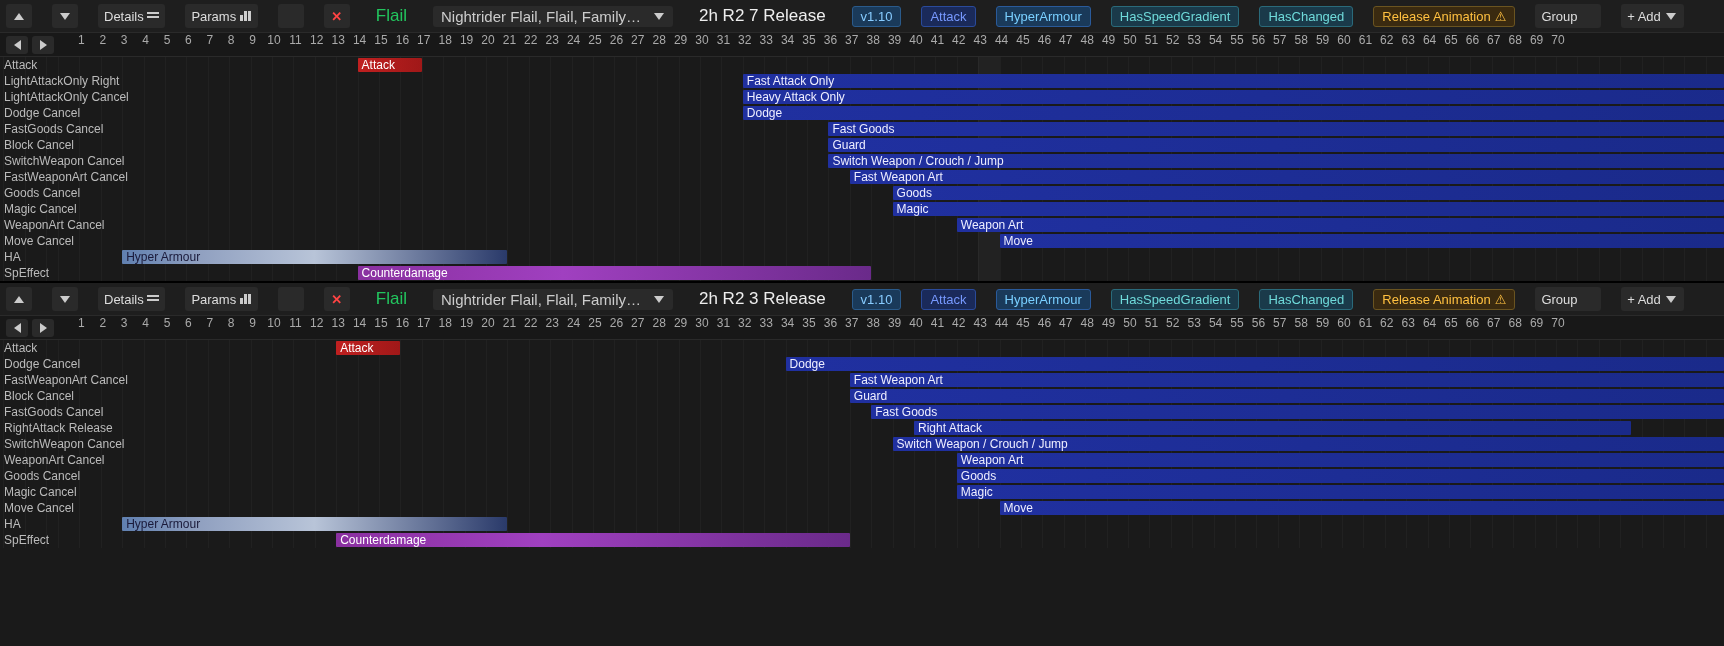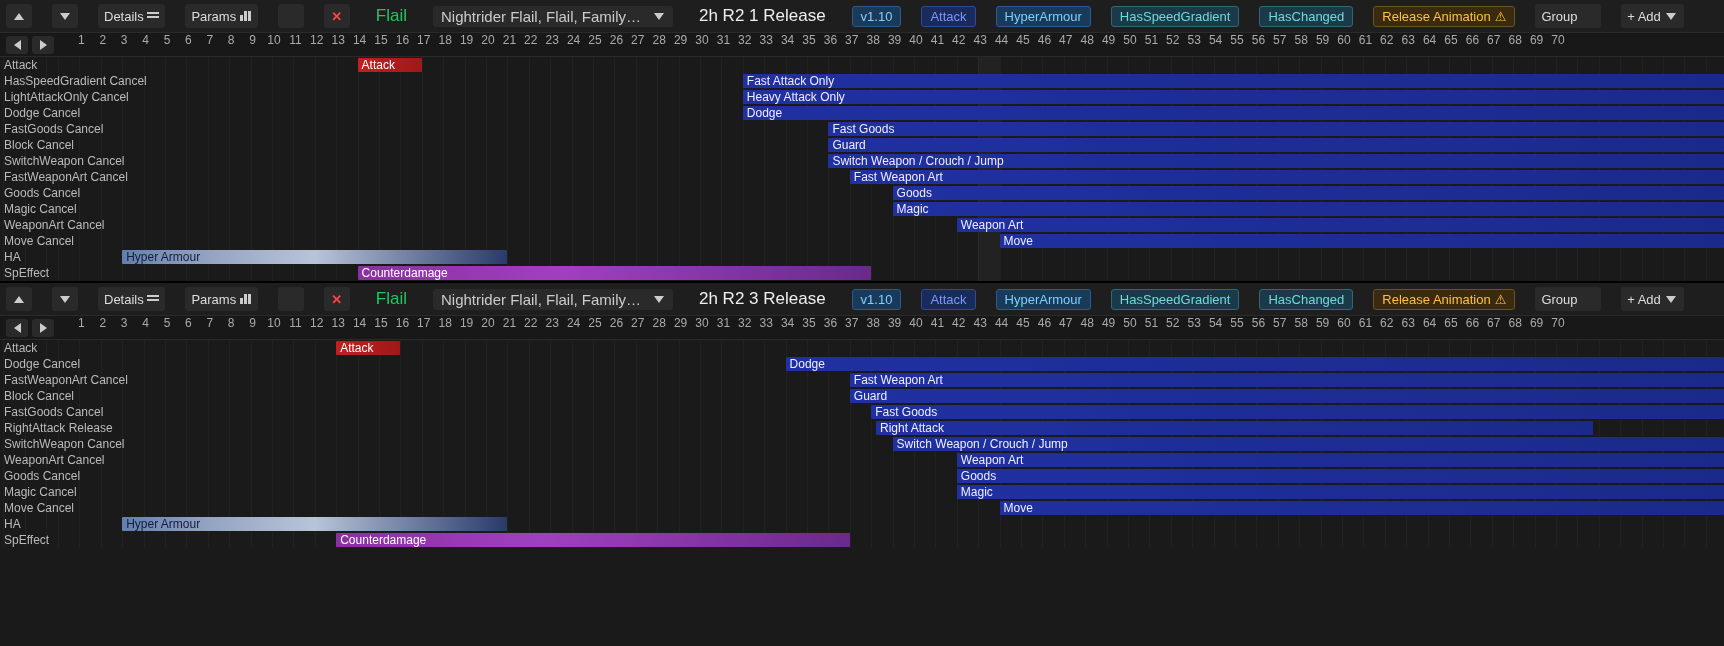--- a/index.html
+++ b/index.html
@@ -153,21 +153,21 @@
           </span>
         </div>
     <div class="tb-btn">
           <span class="icon icon-close">✕</span>
         </div>
     <div class="tb-text tb-big">Flail</div>
     <div class="dropdown-combo">
       <span class="label">Nightrider Flail, Flail, Family Hea...</span>
       <span class="icon chev down"></span>
     </div>
-    <div class="tb-text tb-medium">2h R2 1 Release</div>
+    <div class="tb-text tb-medium">2h R2 7 Release</div>
     <span class="tag tag-version">v1.10</span>
     <span class="tag tag-attack">Attack</span>
         <span class="tag tag-hyper">HyperArmour</span>
         <span class="tag tag-grad">HasSpeedGradient</span>
         <span class="tag tag-changed">HasChanged</span>
     <span class="tag tag-release"><span>Release Animation</span><span class="warn-icon">⚠</span></span>
     <div class="tb-btn"><span>Group</span>&nbsp;<span class="icon icon-collapse">
             <span></span>
             <span></span>
             <span></span>
@@ -260,21 +260,21 @@
       <div class="grid-area" style="height:224px">
     <div class="grid-bg"></div>
     <div class="highlight-col" style="left:978.1999999999999px;width:21.399999999999977px"></div>
     <div class="track-row">
       <span class="track-label">Attack</span>
       <div class="bar bar-attack" style="left:357.59999999999997px;width:64.19999999999999px">
             <span>Attack</span>
           </div>
     </div>
         <div class="track-row">
-      <span class="track-label">HasSpeedGradient Cancel</span>
+      <span class="track-label">LightAttackOnly Right</span>
       <div class="bar bar-blue" style="left:742.8px;width:981.2px">
             <span>Fast Attack Only</span>
           </div>
     </div>
         <div class="track-row">
       <span class="track-label">LightAttackOnly Cancel</span>
       <div class="bar bar-blue" style="left:742.8px;width:1035px">
             <span>Heavy Attack Only</span>
           </div>
     </div>
@@ -498,21 +498,21 @@
           </div>
     </div>
         <div class="track-row">
       <span class="track-label">FastGoods Cancel</span>
       <div class="bar bar-blue" style="left:871.1999999999999px;width:852.8000000000001px">
             <span>Fast Goods</span>
           </div>
     </div>
         <div class="track-row">
       <span class="track-label">RightAttack Release</span>
-      <div class="bar bar-blue" style="left:876px;width:717px">
+      <div class="bar bar-blue" style="left:914px;width:717px">
             <span>Right Attack</span>
           </div>
     </div>
         <div class="track-row">
       <span class="track-label">SwitchWeapon Cancel</span>
       <div class="bar bar-blue" style="left:892.5999999999999px;width:831.4000000000001px">
             <span>Switch Weapon / Crouch / Jump</span>
           </div>
     </div>
         <div class="track-row">

